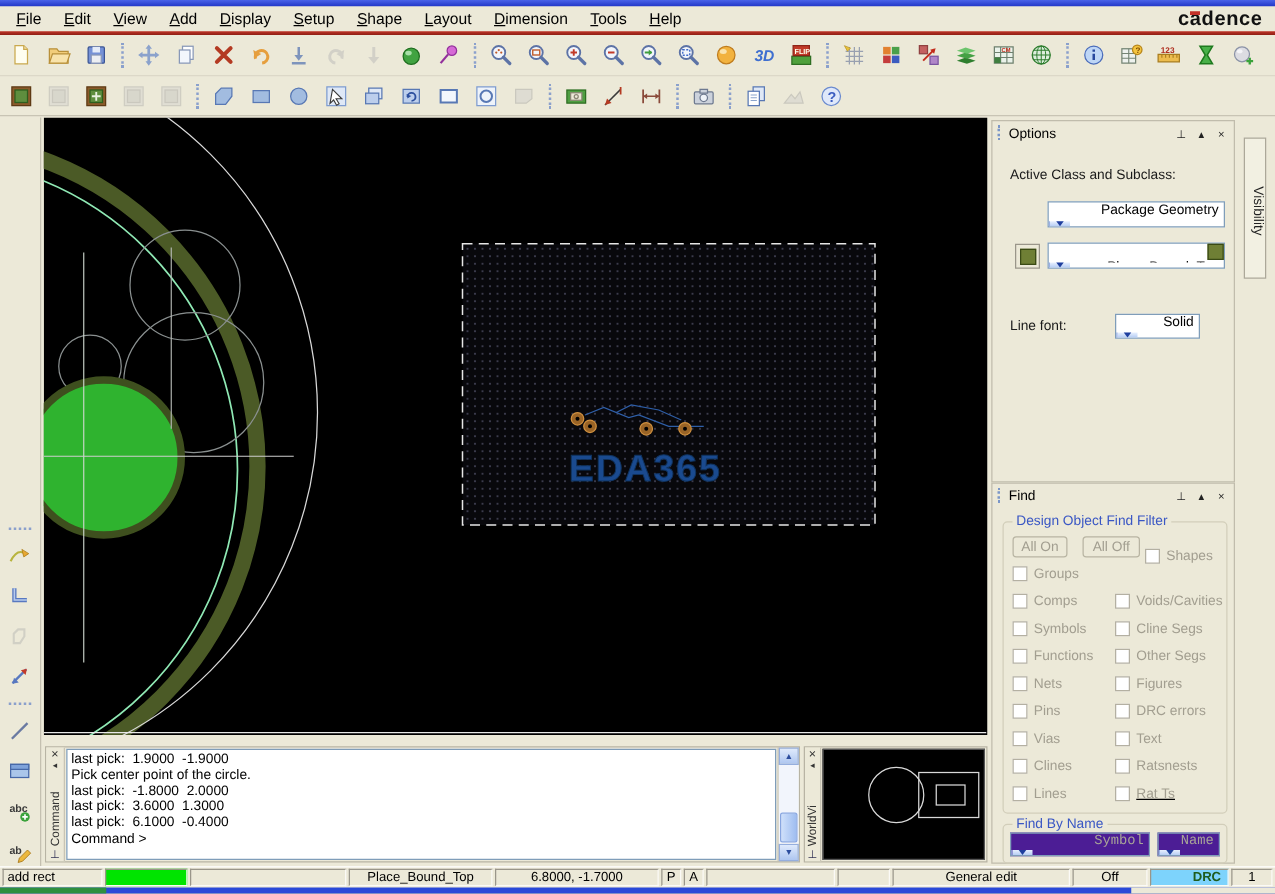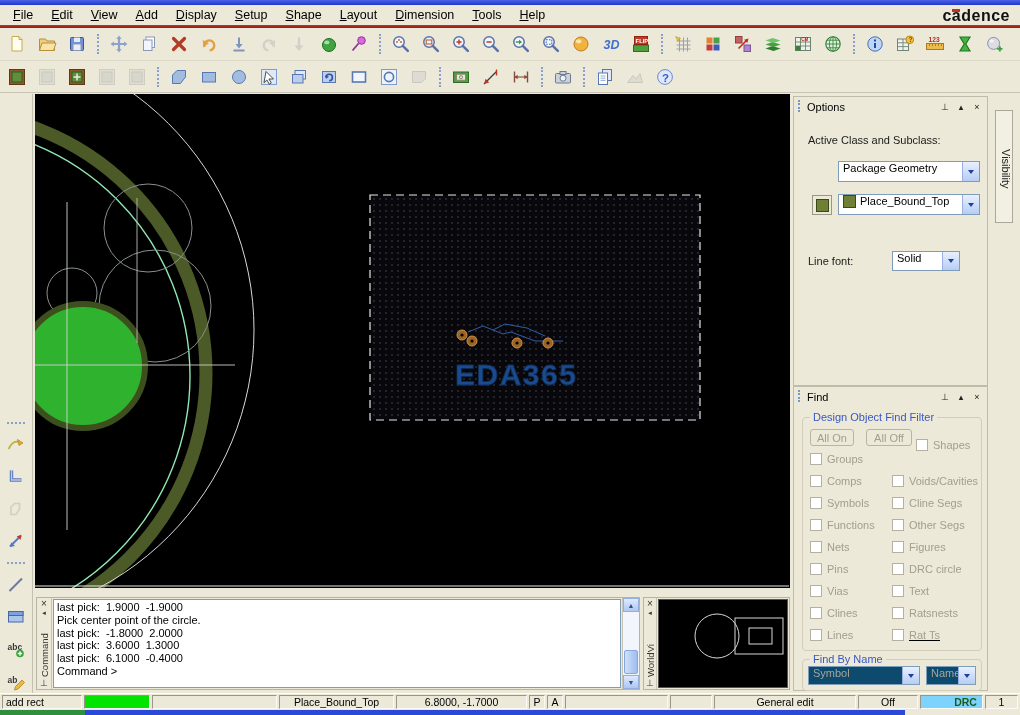--- a/index.html
+++ b/index.html
@@ -43,25 +43,25 @@
   .sthumb{position:absolute;left:1px;right:1px;bottom:1px;height:22px;background:linear-gradient(90deg,#cfe0fa,#9fbdf0);border:1px solid #88a6e0;border-radius:2px;}
   .worldblack{flex:1;background:#000;margin:1px;border:1px solid #555;}
   
   .panel{position:absolute;background:#ece9d8;border:1px solid #c0bcac;box-sizing:border-box;}
   .phead{height:17px;display:flex;align-items:center;padding:1px 4px 0 13px;position:relative;font-size:11px;}
   .phead::before{content:"";position:absolute;left:4px;top:3px;bottom:3px;width:3px;border-left:2px dotted #7a96c8;}
   .ptitle{flex:1;}
   .pbtns{display:flex;gap:4px;}
   .pbtn{width:12px;height:12px;display:flex;align-items:center;justify-content:center;font-size:9px;color:#222;}
   .plabel{position:absolute;font-size:11px;color:#1a1a1a;}
-  .combo{position:absolute;height:21px;background:#fff;border:1px solid #7f9db9;display:flex;align-items:flex-start;box-sizing:border-box;}
+  .combo{position:absolute;height:21px;background:#fff;border:1px solid #7f9db9;display:flex;align-items:flex-end;box-sizing:border-box;flex-direction:column;}
   .cval{flex:1;padding:0 4px;white-space:nowrap;overflow:hidden;}
   .cbtn{width:16px;align-self:stretch;background:linear-gradient(#e8f0fe,#b6cdf4);border-left:1px solid #9ab0e4;display:flex;align-items:center;justify-content:center;}
   .cbtn i{width:0;height:0;border-left:3.5px solid transparent;border-right:3.5px solid transparent;border-top:4.5px solid #1f3f9e;}
-  .combo.dis{background:#0c4a6e;}
+  .combo.dis{background:#4c1d95;font-family:Liberation Mono, monospace;}
   .combo.dis .cval{color:#a8a498;}
   .sw{width:11px;height:11px;background:#6f7f35;border:1px solid #3a4a15;margin-left:4px;flex:0 0 auto;}
   .swbox{position:absolute;width:18px;height:18px;background:#ece9d8;border:1px solid #9a968a;display:flex;align-items:center;justify-content:center;}
   .gbox{position:absolute;border:1px solid #d2ceba;border-radius:4px;}
   .gtitle{position:absolute;font-size:11px;color:#3a57c4;background:#ece9d8;padding:0 3px;}
   .dbtn{position:absolute;height:17px;border:1px solid #b8b4a2;border-radius:3px;background:#ece9d8;color:#a29e90;display:flex;align-items:center;justify-content:center;box-sizing:border-box;}
   .ck{position:absolute;display:flex;align-items:flex-end;gap:5px;}
   .ckbox{width:12px;height:12px;background:#fff;border:1px solid #b4b0a2;box-sizing:border-box;}
   .cklabel{color:#a29e90;}
   .vistab{position:absolute;left:995px;top:110px;width:18px;height:113px;background:#f2f0e2;border:1px solid #aca899;
@@ -672,21 +672,21 @@
         <div class="ck" style="left: 98px; top: 132px;">
           <span class="ckbox"></span>
           <span class="cklabel">Other Segs</span>
         </div>
         <div class="ck" style="left: 98px; top: 154px;">
           <span class="ckbox"></span>
           <span class="cklabel">Figures</span>
         </div>
         <div class="ck" style="left: 98px; top: 176px;">
           <span class="ckbox"></span>
-          <span class="cklabel">DRC circle</span>
+          <span class="cklabel">DRC errors</span>
         </div>
         <div class="ck" style="left: 98px; top: 198px;">
           <span class="ckbox"></span>
           <span class="cklabel">Text</span>
         </div>
         <div class="ck" style="left: 98px; top: 220px;">
           <span class="ckbox"></span>
           <span class="cklabel">Ratsnests</span>
         </div>
         <div class="ck" style="left: 98px; top: 242px; text-decoration: underline;">

